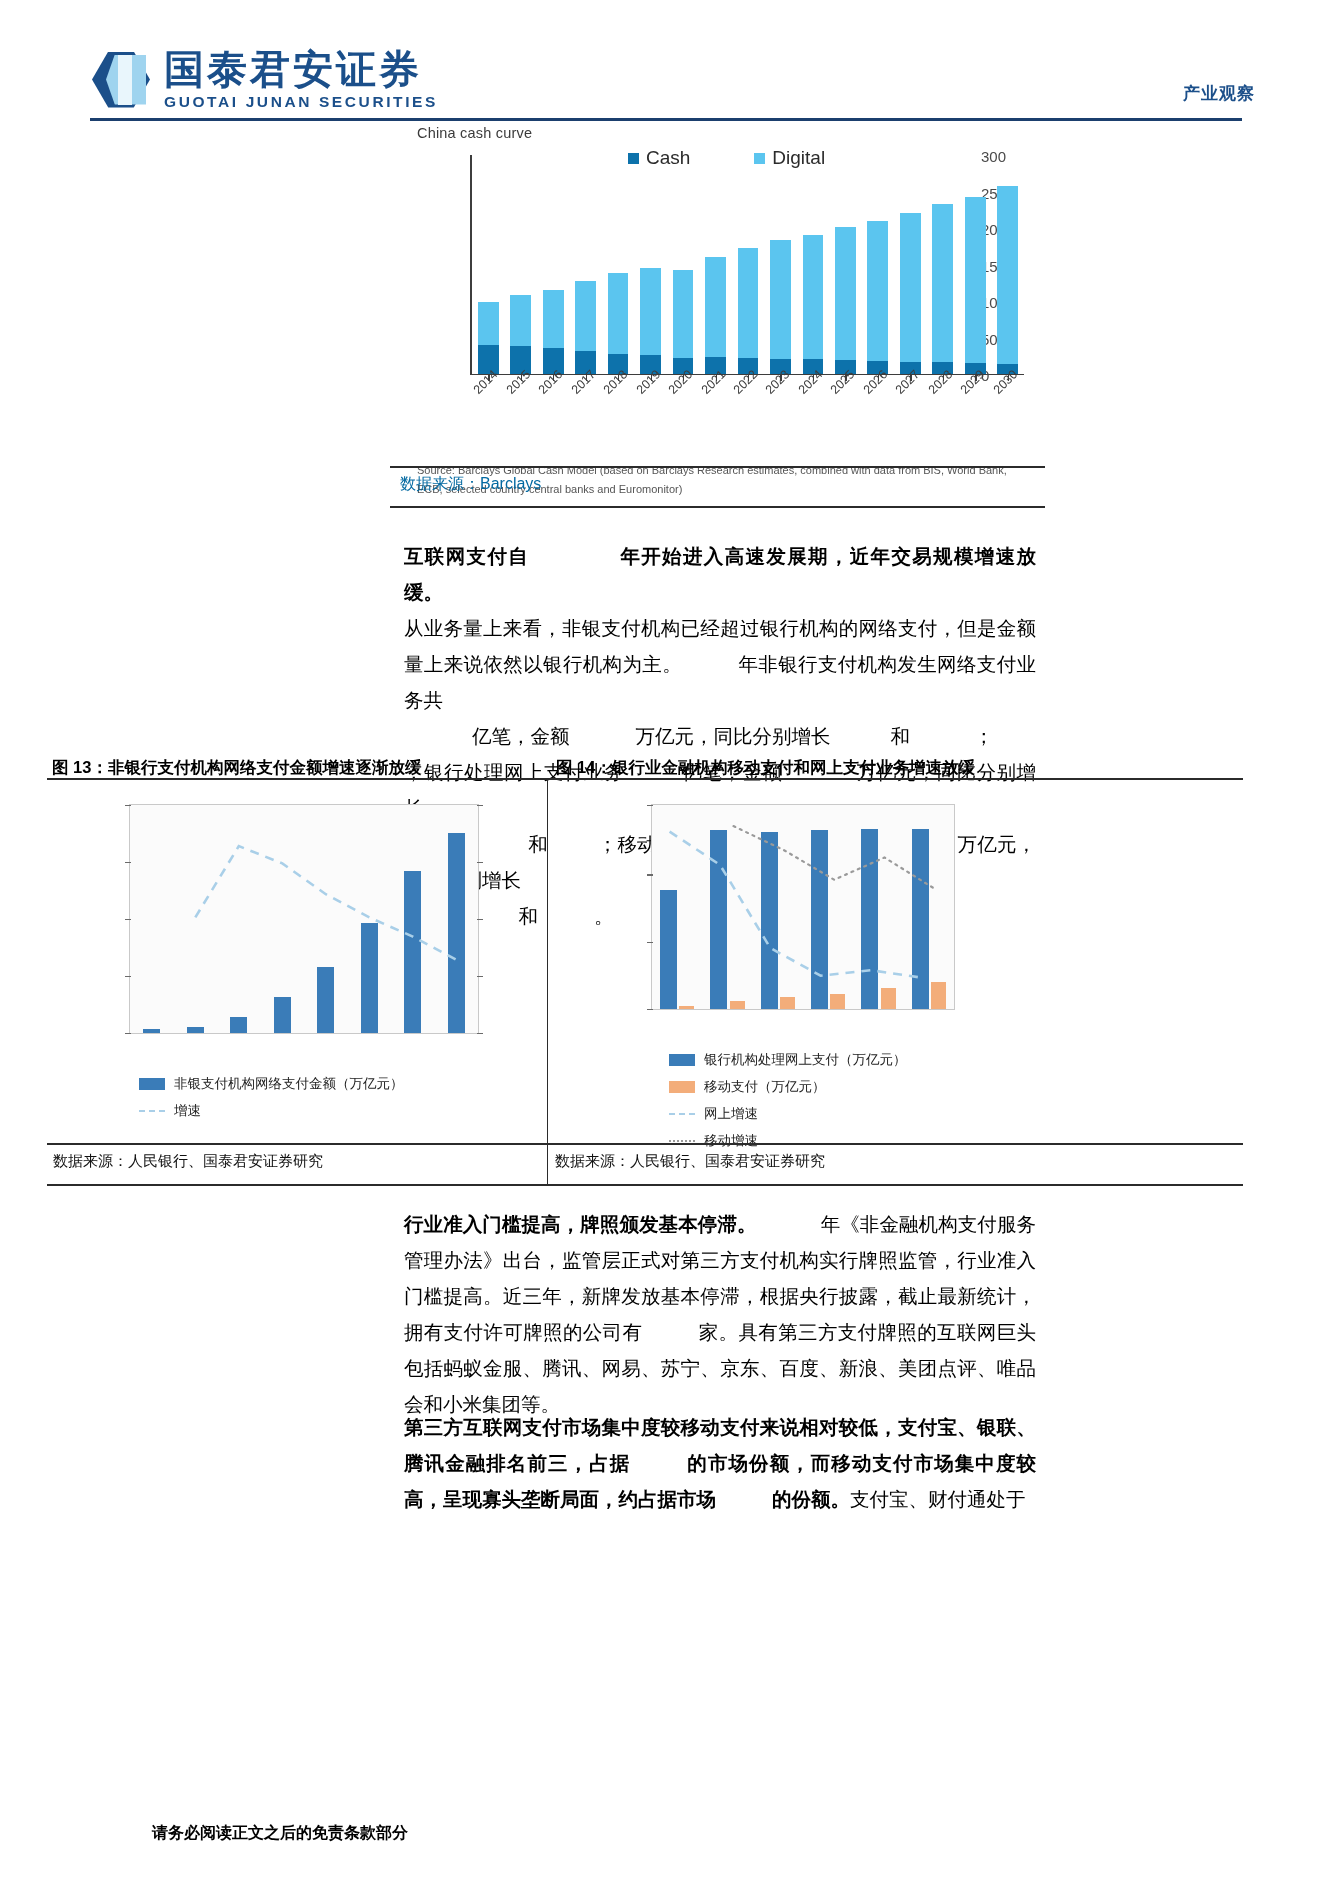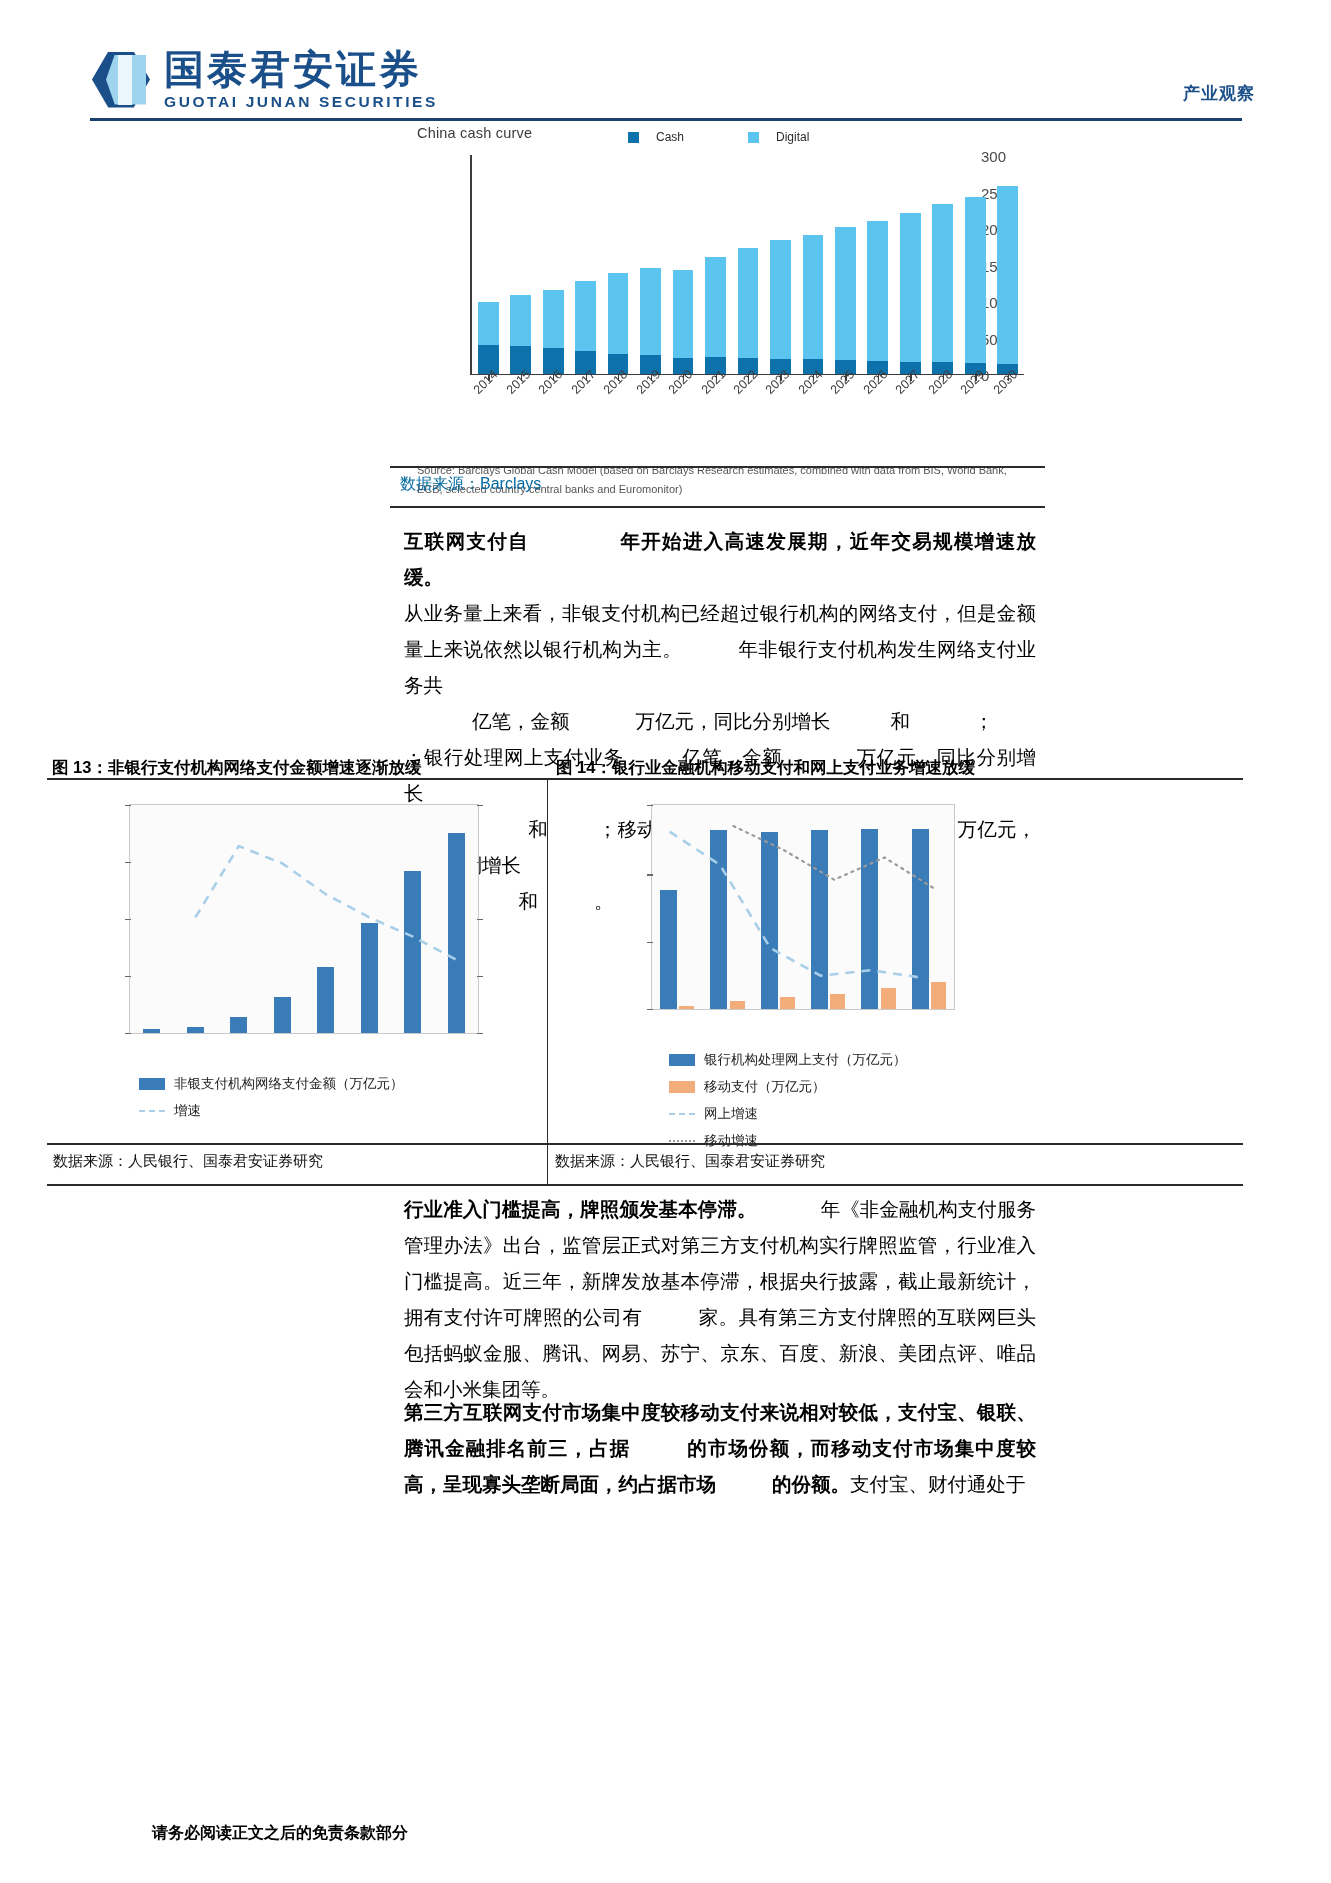--- a/index.html
+++ b/index.html
@@ -63,39 +63,39 @@
   .ticks span{flex:1;position:relative;}
   .ticks span:after{content:"";position:absolute;left:50%;top:0;width:1.3px;height:7px;background:#3d3d3d;}
   .xlabs{position:absolute;left:40px;top:228px;width:552px;height:52px;display:flex;}
   .xlabs .xl{flex:1;position:relative;}
   .xlabs .xl i{
     position:absolute;left:50%;top:4px;font-style:normal;
     font-family:"Liberation Sans",sans-serif;font-size:12.5px;color:#3d3d3d;
     transform:translateX(-62%) rotate(-45deg);transform-origin:left top;white-space:nowrap;
   }
   .legend{position:absolute;left:238px;top:8px;display:flex;gap:64px;}
-  .lg{display:flex;align-items:center;gap:17px;font-family:"Liberation Sans",sans-serif;font-size:12px;color:#2b2b2b;}
+  .lg{display:flex;align-items:center;gap:7px;font-family:"Liberation Sans",sans-serif;font-size:19px;color:#2b2b2b;margin-top:17px;}
   .lg .sw{width:11px;height:11px;display:inline-block;}
   .tf-source{
     position:absolute;left:27px;top:302px;width:600px;
     font-family:"Liberation Sans",sans-serif;font-size:11px;color:#555;line-height:19px;margin-top:37px;
   }
   .tf-rule-top{position:absolute;left:390px;top:122px;width:655px;height:1px;background:#d8d8d8;}
   .tf-rule-bot{position:absolute;left:390px;top:466px;width:655px;height:1.6px;background:#2b2b2b;}
   .tf-datasrc{
     position:absolute;left:400px;top:474px;font-family:"Liberation Sans",sans-serif;
     font-size:16px;color:#0369a1;
   }
   .tf-rule-bot2{position:absolute;left:390px;top:506px;width:655px;height:1.6px;background:#2b2b2b;}
 
   
   .para{
     position:absolute;left:404px;width:632px;
     font-family:"Liberation Serif",serif;font-size:19.5px;color:#000;
-    line-height:36px;text-align:justify;
+    line-height:36px;text-align:justify;margin-top:15px;
   }
   .para b{font-weight:bold;}
   .gap{display:inline-block;}
 
   
   .figrow{position:absolute;left:47px;top:778px;width:1196px;}
   .fr-top{position:absolute;left:0;top:0;width:1196px;height:1.8px;background:#2b2b2b;}
   .fr-bot{position:absolute;left:0;top:365px;width:1196px;height:1.8px;background:#2b2b2b;}
   .fr-bot2{position:absolute;left:0;top:406px;width:1196px;height:1.8px;background:#2b2b2b;}
   .fr-vsep{position:absolute;left:500px;top:2px;width:1.4px;height:404px;background:#2b2b2b;}

